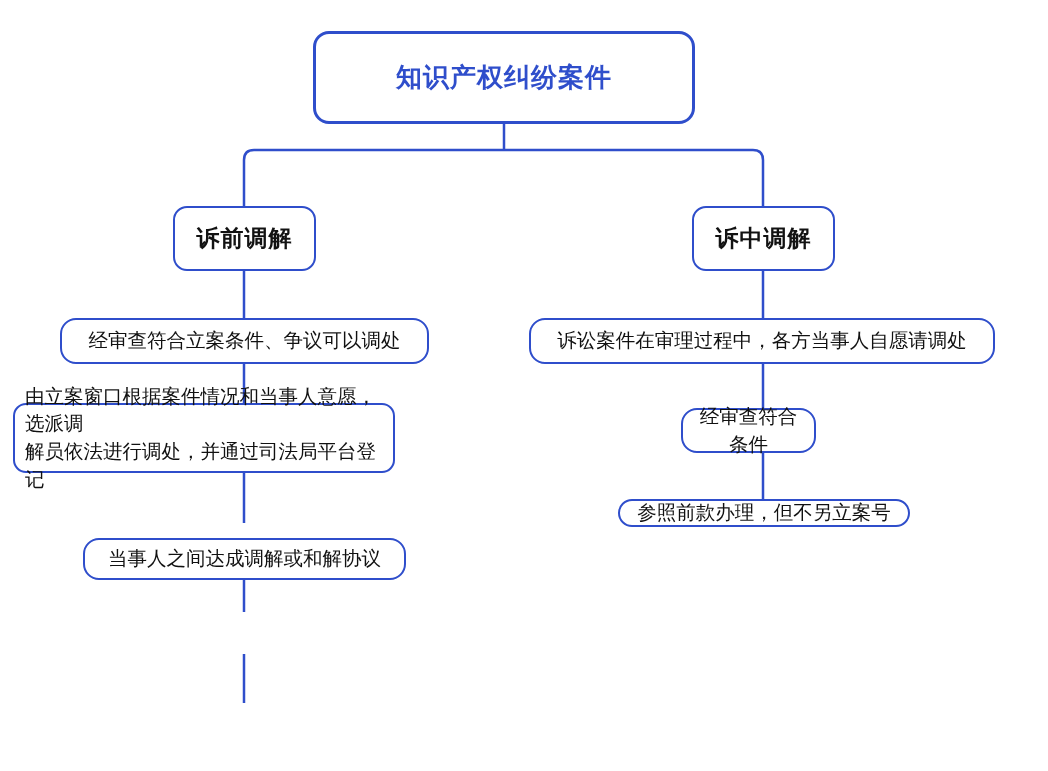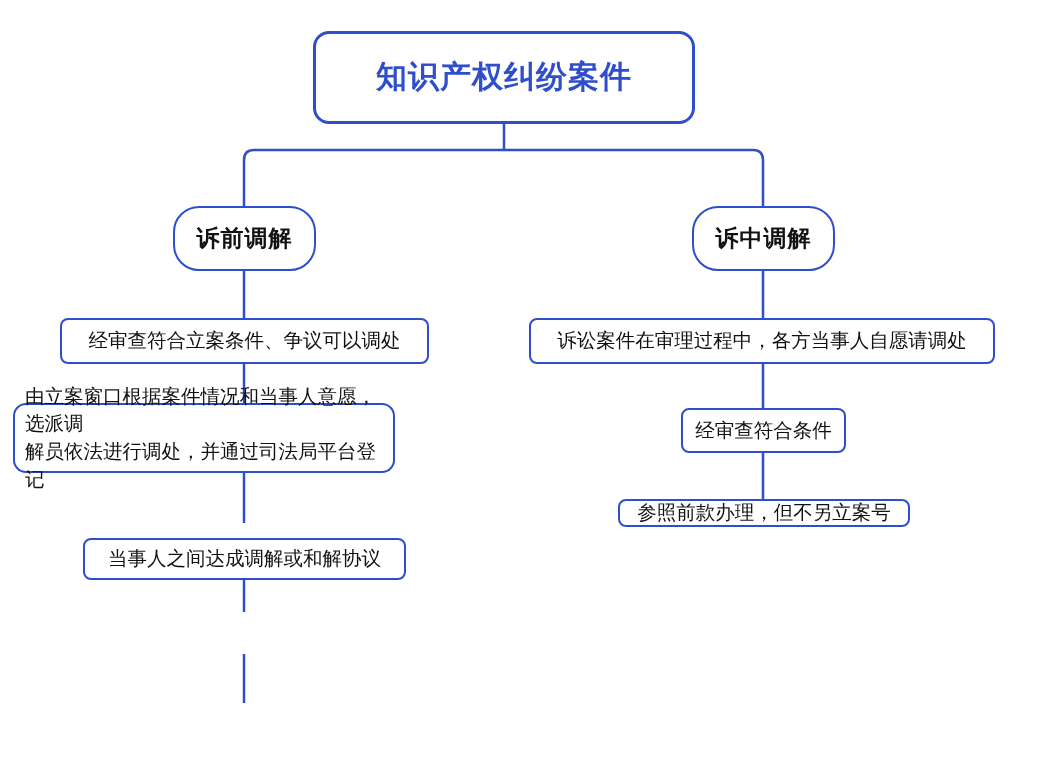--- a/index.html
+++ b/index.html
@@ -44,37 +44,37 @@
   .node .txt {
     display: block;
     padding: 0 10px;
     white-space: pre-line;
   }
 
   
   .node.root {
     border-width: 3px;
     border-radius: 16px;
-    font-size: 31px;
+    font-size: 26px;
     font-weight: bold;
     color: #2f4ecb;
     letter-spacing: 1px;
   }
   
   .node.branch {
-    border-radius: 26px;
+    border-radius: 14px;
     font-size: 23px;
     font-weight: bold;
     color: #121212;
     letter-spacing: 1px;
   }
   
   .node.step {
     font-size: 19.5px;
-    border-radius: 8px;
+    border-radius: 16px;
   }
   .node.step.two-line {
     border-radius: 13px;
   }
   .node.step.two-line .txt {
     text-align: left;
   }
   
   .node.note {
     border-style: dashed;
@@ -137,21 +137,21 @@
 
 
   <div class="node branch" style="left:692px; top:206px; width:143px; height:65px;text-align:center;">
     <span class="txt">诉中调解</span>
   </div>
 
   <div class="node step" style="left:529px; top:318px; width:466px; height:46px;">
     <span class="txt">诉讼案件在审理过程中，各方当事人自愿请调处</span>
   </div>
 
-  <div class="node step" style="left:681px; top:408px; width:165px; height:45px;">
+  <div class="node step" style="left:681px; top:408px; width:135px; height:45px;">
     <span class="txt">经审查符合条件</span>
   </div>
 
   <div class="node step" style="left:618px; top:499px; width:292px; height:28px;align-items:center;">
     <span class="txt">参照前款办理，但不另立案号</span>
   </div>
 
 
 </div>
 

